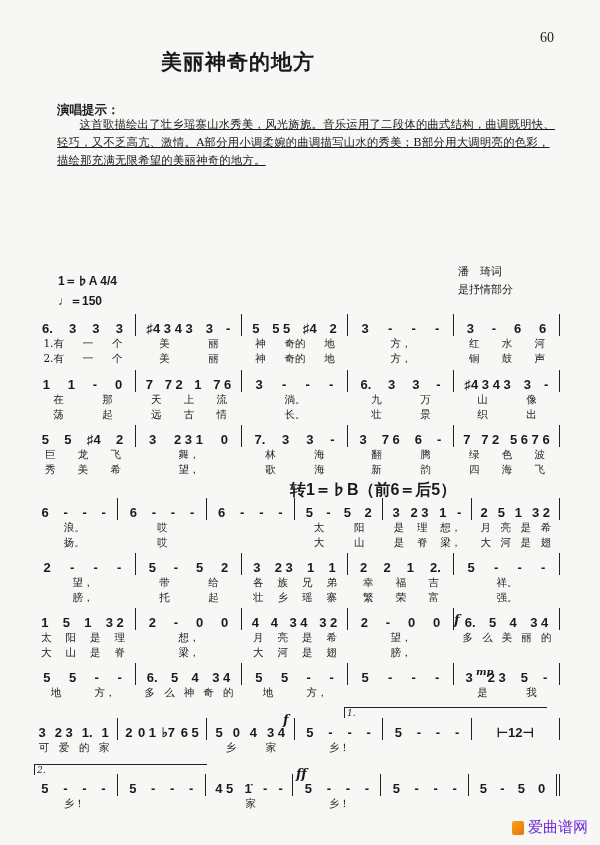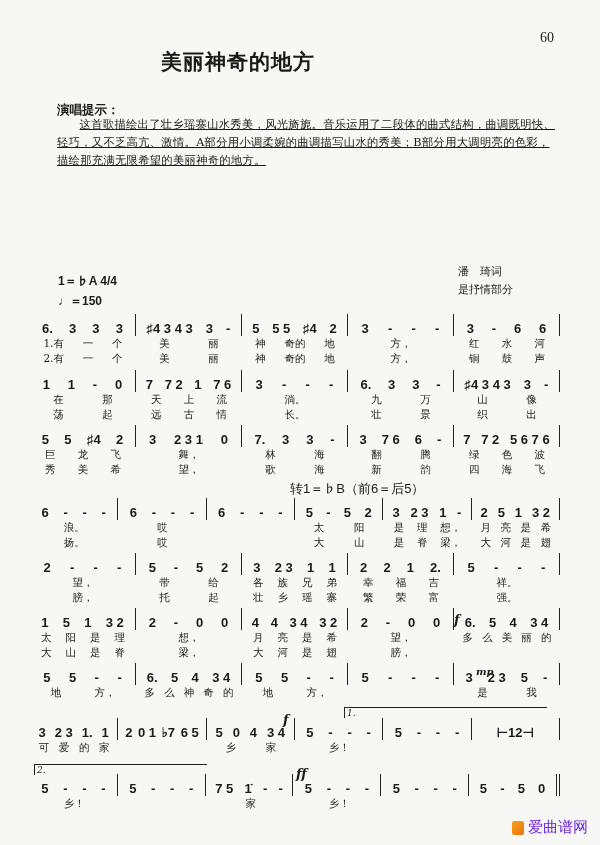--- a/index.html
+++ b/index.html
@@ -6,21 +6,21 @@
   body{width:600px;height:845px;background:#f7f7f5;position:relative;overflow:hidden;
        font-family:"DejaVu Serif",serif;color:#1a1a1a;}
   .page-num{position:absolute;left:540px;top:30px;font-size:14px;font-family:"Liberation Serif",serif;}
   .title{position:absolute;left:0;width:476px;top:48px;text-align:center;font-size:21px;font-weight:bold;letter-spacing:1px;font-family:"DejaVu Serif",serif;}
   .hint-head{position:absolute;left:57px;top:102px;font-size:12.5px;font-weight:bold;font-family:"DejaVu Sans",sans-serif;}
   .hint{position:absolute;left:57px;top:116px;width:500px;font-size:11.3px;line-height:18.2px;font-family:"DejaVu Serif",serif;letter-spacing:0.3px;}
   .hint p{margin:0;text-indent:2em;text-decoration:underline;}
   .credits{position:absolute;left:458px;top:263px;font-size:11px;line-height:18px;font-family:"DejaVu Serif",serif;}
   .key{position:absolute;left:58px;top:273px;font-size:12px;font-weight:bold;font-family:"Liberation Sans",sans-serif;}
   .tempo{position:absolute;left:58px;top:293px;font-size:12px;font-weight:bold;font-family:"Liberation Sans",sans-serif;}
-  .modulation{position:absolute;left:290px;top:480px;font-size:13px;font-weight:normal;font-family:"Liberation Sans",sans-serif;}
+  .modulation{position:absolute;left:290px;top:480px;font-size:16px;font-weight:bold;font-family:"Liberation Sans",sans-serif;}
   .system{position:absolute;left:30px;width:530px;}
   .notes{display:flex;height:22px;align-items:flex-end;}
   .bar{flex:1;display:flex;justify-content:space-around;align-items:flex-end;font-family:"Liberation Sans",sans-serif;font-weight:bold;font-size:13px;border-left:1.3px solid #222;padding:0 4px;height:22px;box-sizing:border-box;}
   .bar.first{border-left:none;}
   .bar.end{border-right:1.3px solid #222;}
   .bar.final{border-right:4px double #222;}
   .lyrics{display:flex;font-size:10.5px;font-family:"DejaVu Serif",serif;height:15px;line-height:15px;}
   .lyric-bar{flex:1;display:flex;justify-content:space-around;padding:0 4px;}
   .lyric-bar span{white-space:nowrap;}
   .dyn{position:absolute;font-style:italic;font-weight:bold;font-size:13px;font-family:"DejaVu Serif",serif;}
@@ -675,21 +675,21 @@
           <span>-</span>
           <span>-</span>
         </div>
         <div class="bar">
           <span>5</span>
           <span>-</span>
           <span>-</span>
           <span>-</span>
         </div>
         <div class="bar">
-          <span>7 5</span>
+          <span>4 5</span>
           <span>1̇</span>
           <span>-</span>
           <span>-</span>
         </div>
         <div class="bar">
           <span>5</span>
           <span>-</span>
           <span>-</span>
           <span>-</span>
         </div>

